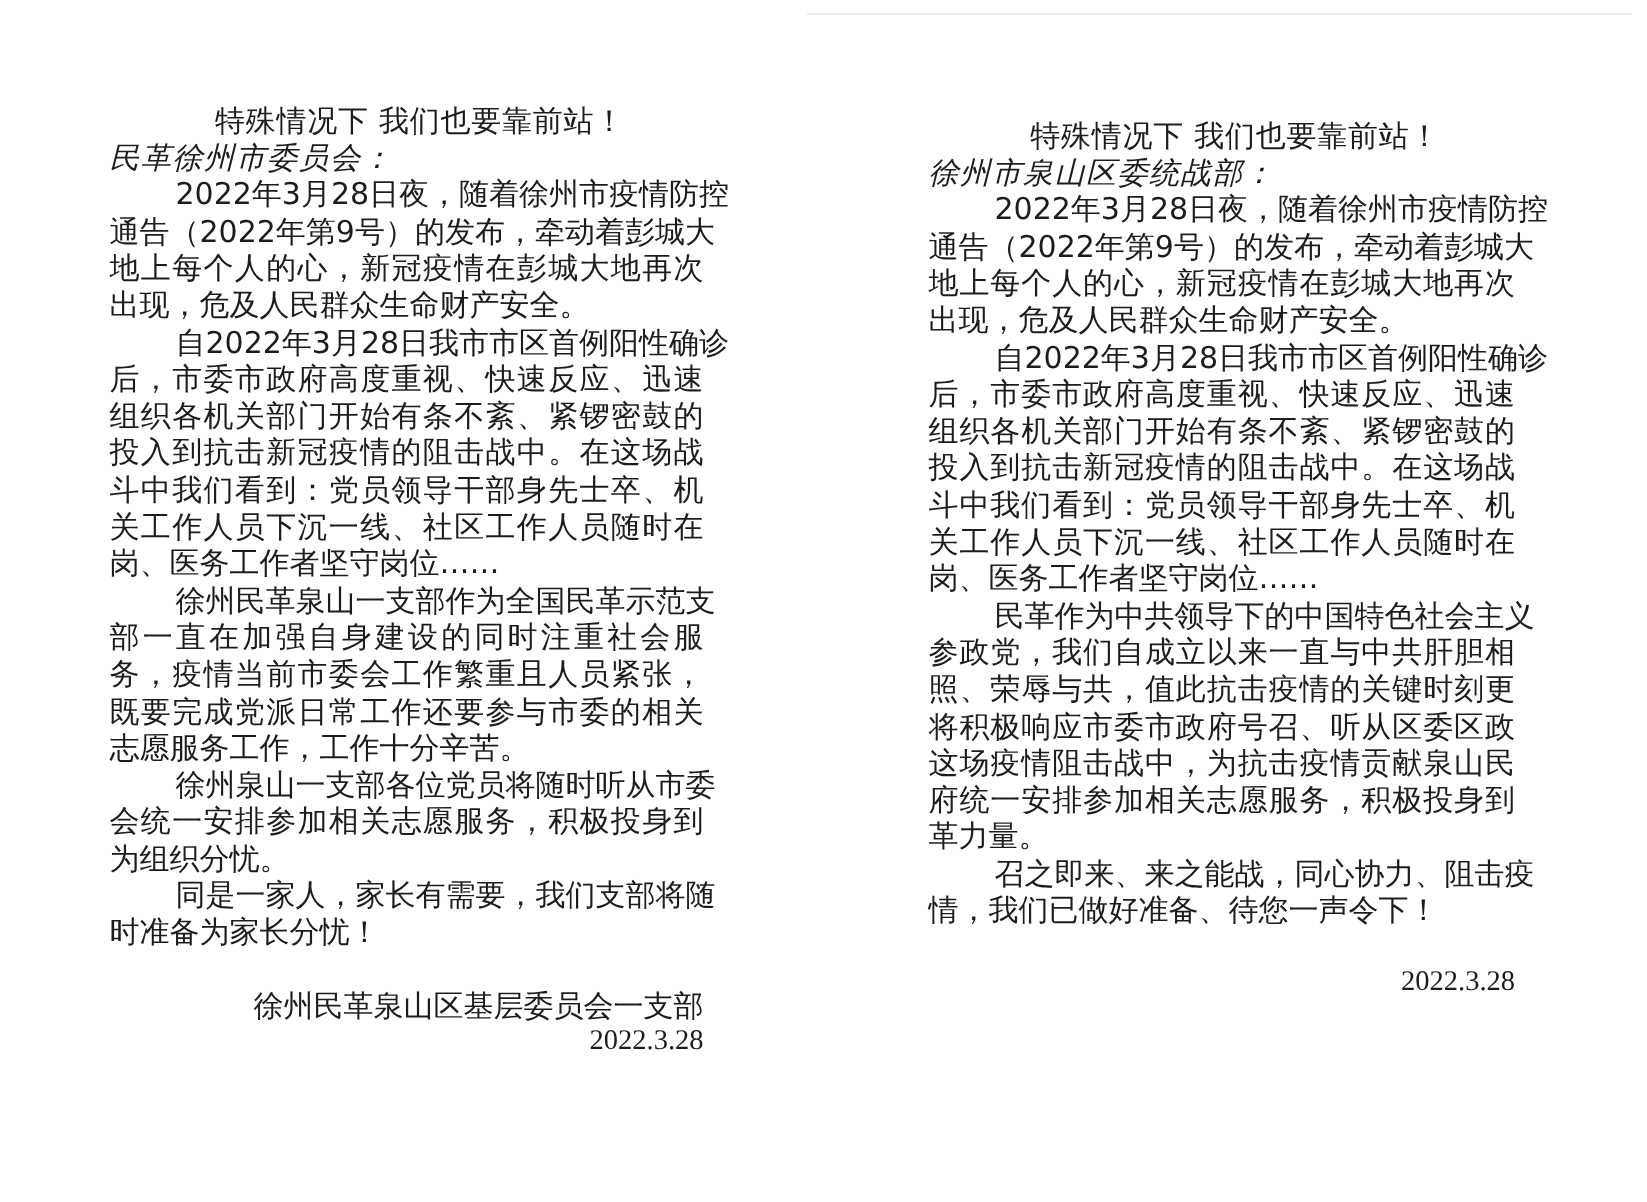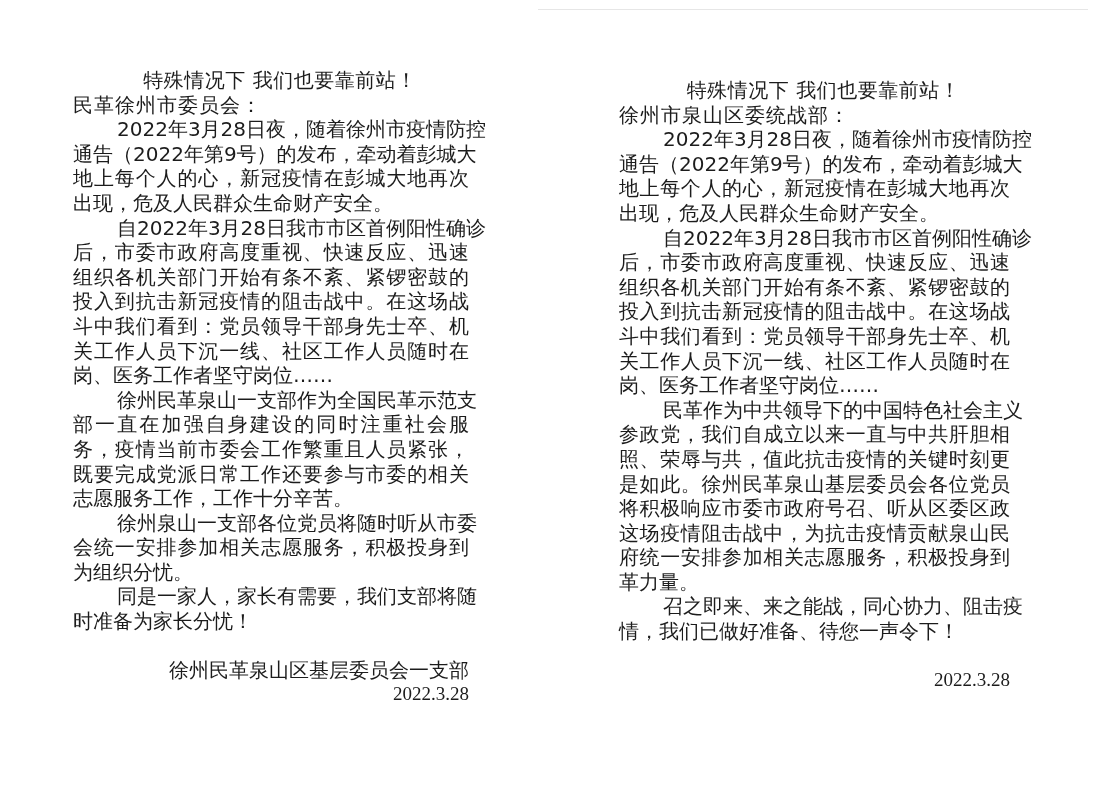--- a/index.html
+++ b/index.html
@@ -46,21 +46,21 @@
   .line {
     display: block;
     white-space: nowrap;
     text-align: justify;
     text-align-last: justify;
   }
   .line.last {
     text-align-last: left;
   }
   .line.indent { padding-left: 44px; }
-  .salutation { text-align-last: left; letter-spacing: 1px; }
+  .salutation { text-align-last: left; letter-spacing: 1px; font-style: italic; }
   .gap { height: 24px; }
   .sign {
     display: block;
     text-align: right;
     white-space: nowrap;
   }
   .date {
     display: block;
     text-align: right;
     font-family: "Liberation Serif", "DejaVu Serif", serif;
@@ -137,21 +137,20 @@
       <span class="line">投入到抗击新冠疫情的阻击战中。在这场战</span>
       <span class="line">斗中我们看到：党员领导干部身先士卒、机</span>
       <span class="line">关工作人员下沉一线、社区工作人员随时在</span>
       <span class="line last">岗、医务工作者坚守岗位……</span>
     </div>
 
     <div>
       <span class="line indent">民革作为中共领导下的中国特色社会主义</span>
       <span class="line">参政党，我们自成立以来一直与中共肝胆相</span>
       <span class="line">照、荣辱与共，值此抗击疫情的关键时刻更</span>
-      <span class="line">是如此。徐州民革泉山基层委员会各位党员</span>
       <span class="line">将积极响应市委市政府号召、听从区委区政</span>
       <span class="line">这场疫情阻击战中，为抗击疫情贡献泉山民</span>
       <span class="line">府统一安排参加相关志愿服务，积极投身到</span>
       <span class="line last">革力量。</span>
     </div>
 
     <div>
       <span class="line indent">召之即来、来之能战，同心协力、阻击疫</span>
       <span class="line last">情，我们已做好准备、待您一声令下！</span>
     </div>

